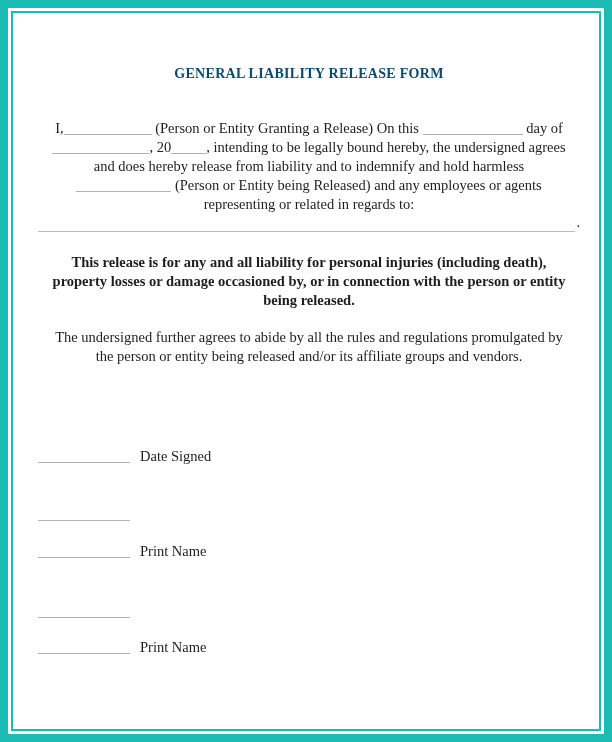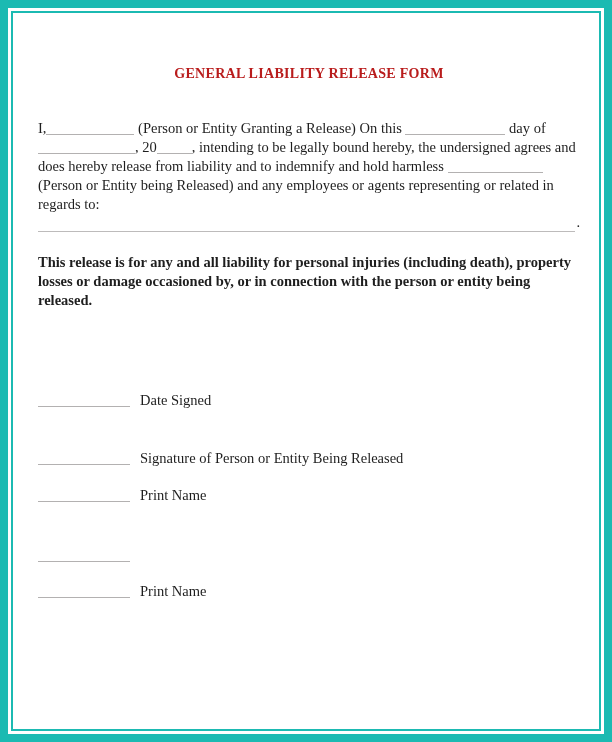--- a/index.html
+++ b/index.html
@@ -26,23 +26,23 @@
   .content {
     position: absolute;
     left: 38px; right: 32px; top: 13px;
   }
   .title {
     margin-top: 51px;
     text-align: center;
     font-weight: bold;
     font-size: 14px;
     letter-spacing: 0.3px;
-    color: #b91c1c;
+    color: #0c4a6e;
   }
-  p { margin: 0; }
+  p { margin: 7px; text-align: center; }
   .intro { margin-top: 36px; }
   .blank {
     display: inline-block;
     border-bottom: 1.4px solid #b3b1b1;
     height: 11px;
     vertical-align: -2px;
   }
   .fill-line {
     margin-top: 8px;
     height: 10px;
@@ -89,31 +89,31 @@
 
   <p class="intro"><span>I,</span><span class="blank" style="width: 88px;"></span><span> (Person or Entity Granting a Release) On this </span><span class="blank" style="width: 100px;"></span><span> day of </span><span class="blank" style="width: 97px;"></span><span>, 20</span><span class="blank" style="width: 35px;"></span><span>, intending to be legally bound hereby, the undersigned agrees and does hereby release from liability and to indemnify and hold harmless </span><span class="blank" style="width: 95px;"></span><span> (Person or Entity being Released) and any employees or agents representing or related in regards to:</span></p>
 
   <div class="fill-line">
     <span class="rule"></span>
     <span class="period">.</span>
   </div>
 
   <p class="para-2">This release is for any and all liability for personal injuries (including death), property losses or damage occasioned by, or in connection with the person or entity being released.</p>
 
+  <p class="para-3">The undersigned further agrees to abide by all the rules and regulations promulgated by the person or entity being released and/or its affiliate groups and vendors.</p>
 
   <div class="sig-section">
 
       <div class="sig-row">
         <span class="sig-blank"></span>
         <span class="sig-label">Date Signed</span>
       </div>
 
       <div class="sig-row">
         <span class="sig-blank"></span>
-        <span class="sig-label">Signature of Person or Entity Being Released</span>
       </div>
 
       <div class="sig-row">
         <span class="sig-blank"></span>
         <span class="sig-label">Print Name</span>
       </div>
 
       <div class="sig-row">
         <span class="sig-blank"></span>
       </div>

